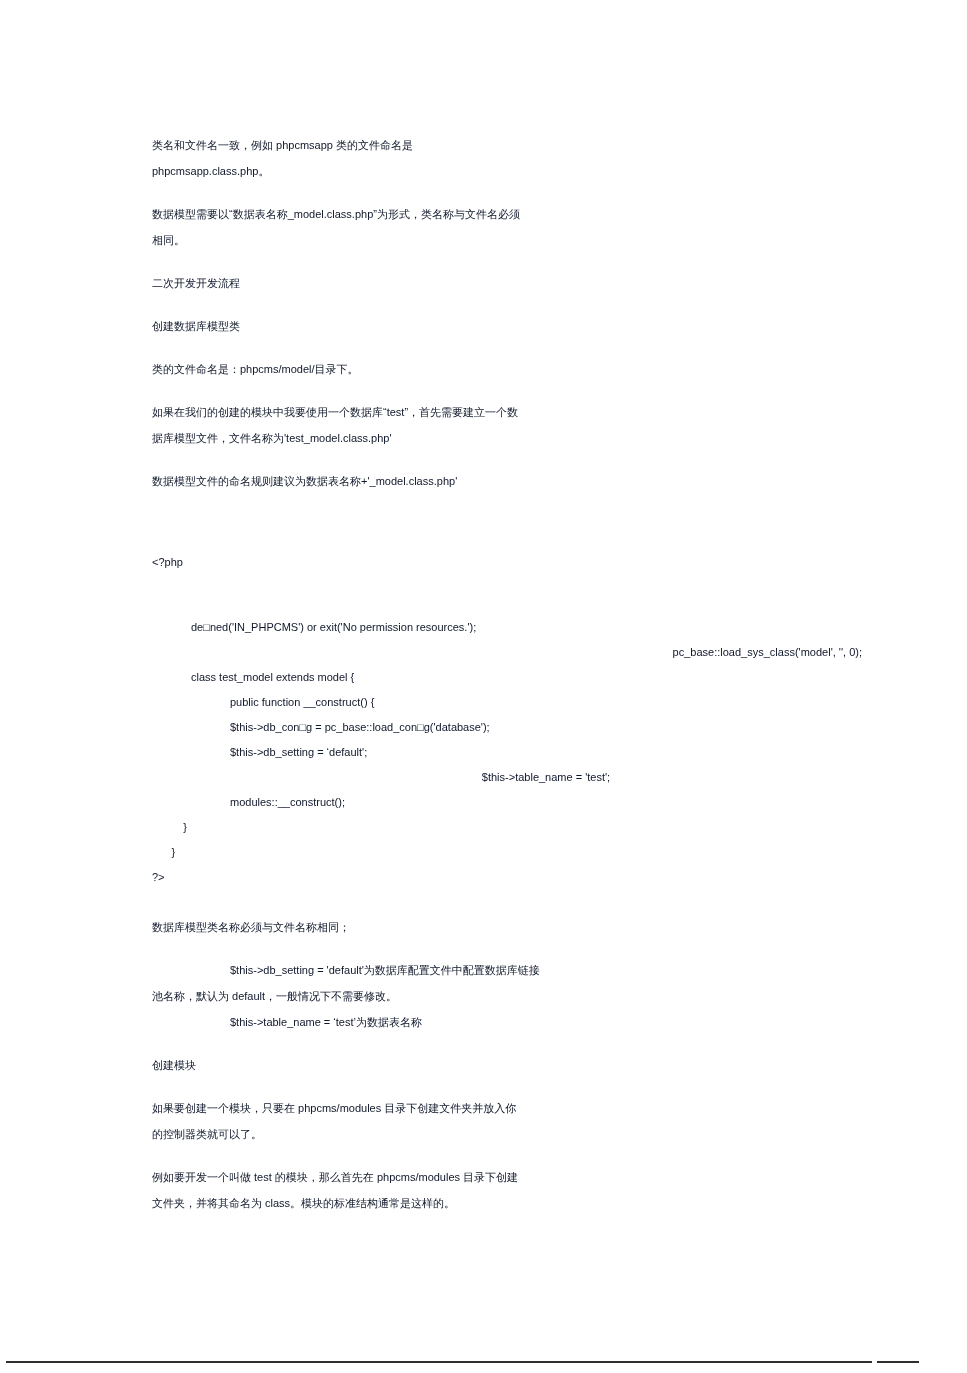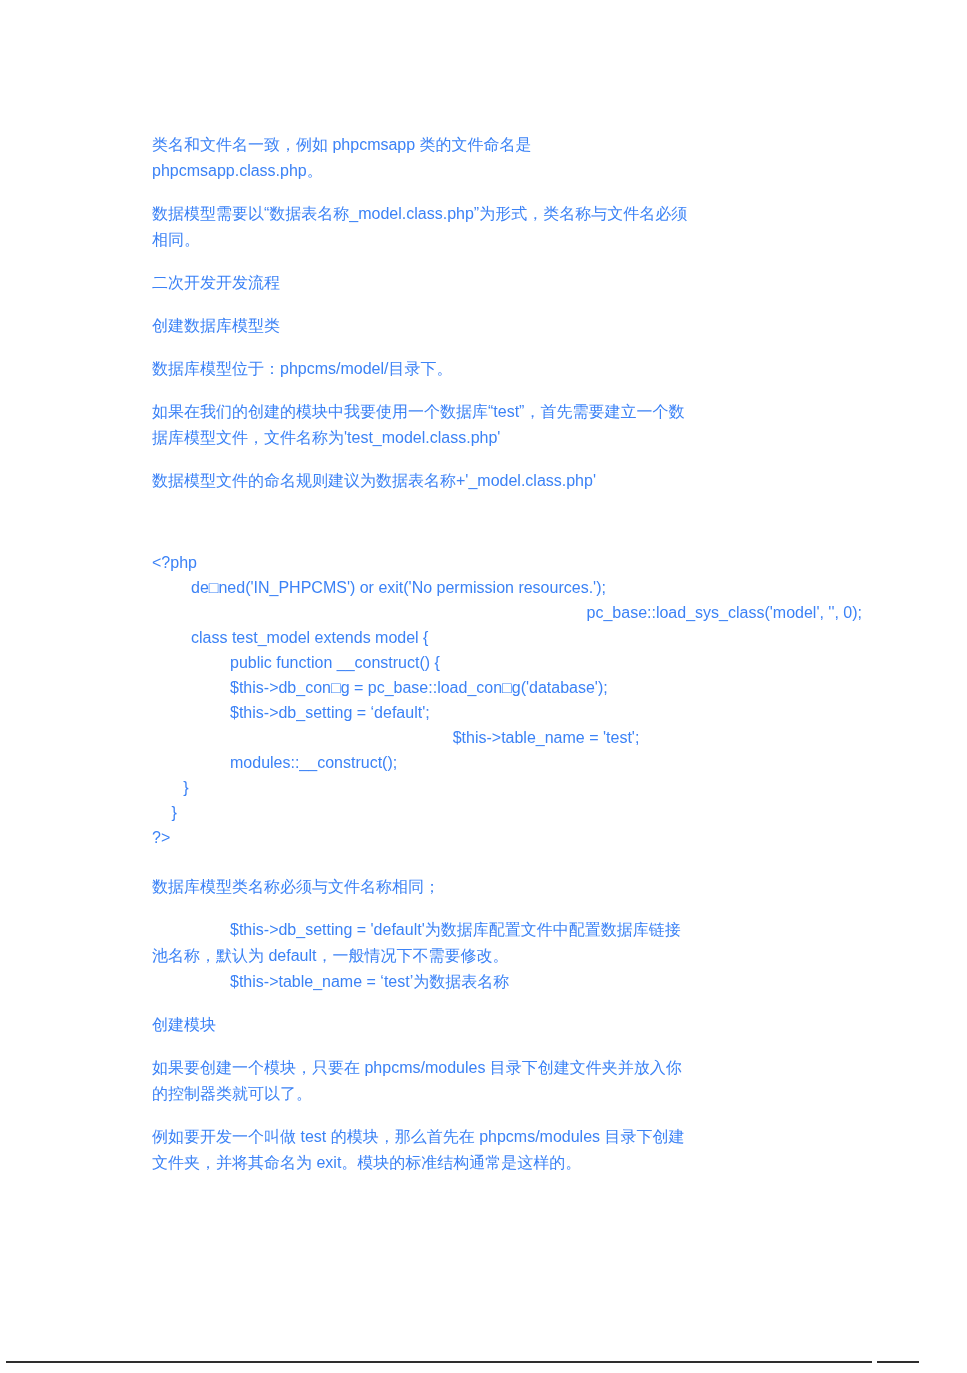--- a/index.html
+++ b/index.html
@@ -13,24 +13,24 @@
     font-family: "Liberation Sans", "DejaVu Sans", sans-serif;
     overflow: hidden;
   }
   .content {
     position: absolute;
     left: 152px;
     top: 132px;
     width: 710px;
   }
   .line {
-    font-size: 16px;
+    font-size: 11px;
     line-height: 26px;
     white-space: pre-wrap;
-    color: #3b82f6;
+    color: #0f172a;
   }
   .block { margin-top: 17px; }
   .block:first-child { margin-top: 0; }
   .block.code { margin-top: 56px; }
   .block.code .line { line-height: 25px; }
   .block.code + .block { margin-top: 24px; }
   .footer-rule {
     position: absolute;
     top: 1361px;
     height: 2px;
@@ -52,32 +52,32 @@
         <div class="line">数据模型需要以“数据表名称_model.class.php”为形式，类名称与文件名必须</div>
         <div class="line">相同。</div>
       </div>
       <div class="block para">
         <div class="line">二次开发开发流程</div>
       </div>
       <div class="block para">
         <div class="line">创建数据库模型类</div>
       </div>
       <div class="block para">
-        <div class="line">数据库模型位于：phpcms/model/目录下。</div>
+        <div class="line">类的文件命名是：phpcms/model/目录下。</div>
       </div>
       <div class="block para">
         <div class="line">如果在我们的创建的模块中我要使用一个数据库“test”，首先需要建立一个数</div>
         <div class="line">据库模型文件，文件名称为'test_model.class.php'</div>
       </div>
       <div class="block para">
         <div class="line">数据模型文件的命名规则建议为数据表名称+'_model.class.php'</div>
       </div>
       <div class="block code">
         <div class="line">&lt;?php</div>
-        <div class="line" style="padding-left: 39px;">de□ned('IN_PHPCMS') or exit('No permission resources.');</div>
+        <div class="line" style="padding-left: 39px; margin-top: 40px;">de□ned('IN_PHPCMS') or exit('No permission resources.');</div>
         <div class="line" style="padding-left: 39px; text-align: right;">pc_base::load_sys_class('model', '', 0);</div>
         <div class="line" style="padding-left: 39px;">class test_model extends model {</div>
         <div class="line" style="padding-left: 78px;">public function __construct() {</div>
         <div class="line" style="padding-left: 78px;">$this-&gt;db_con□g = pc_base::load_con□g('database');</div>
         <div class="line" style="padding-left: 78px;">$this-&gt;db_setting = ‘default';</div>
         <div class="line" style="padding-left: 78px; text-align: center;">$this-&gt;table_name = 'test';</div>
         <div class="line" style="padding-left: 78px;">modules::__construct();</div>
         <div class="line" style="padding-left: 31.2px;">}</div>
         <div class="line" style="padding-left: 19.5px;">}</div>
         <div class="line">?&gt;</div>
@@ -92,18 +92,18 @@
       </div>
       <div class="block para">
         <div class="line">创建模块</div>
       </div>
       <div class="block para">
         <div class="line">如果要创建一个模块，只要在 phpcms/modules 目录下创建文件夹并放入你</div>
         <div class="line">的控制器类就可以了。</div>
       </div>
       <div class="block para">
         <div class="line">例如要开发一个叫做 test 的模块，那么首先在 phpcms/modules 目录下创建</div>
-        <div class="line">文件夹，并将其命名为 exit。模块的标准结构通常是这样的。</div>
+        <div class="line">文件夹，并将其命名为 class。模块的标准结构通常是这样的。</div>
       </div>
     </div>
   <div class="footer-rule seg-left" style="background: rgb(46, 46, 46);"></div>
   <div class="footer-rule seg-right" style="background: rgb(46, 46, 46);"></div>
 </div>
 
 </body></html>

